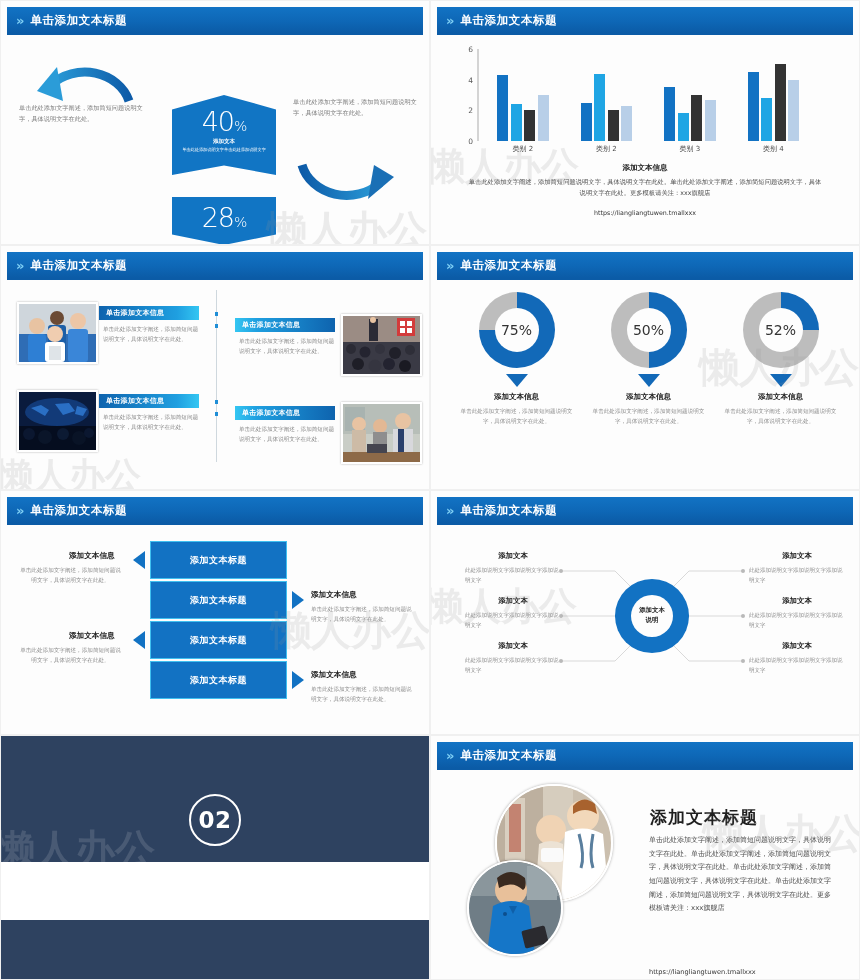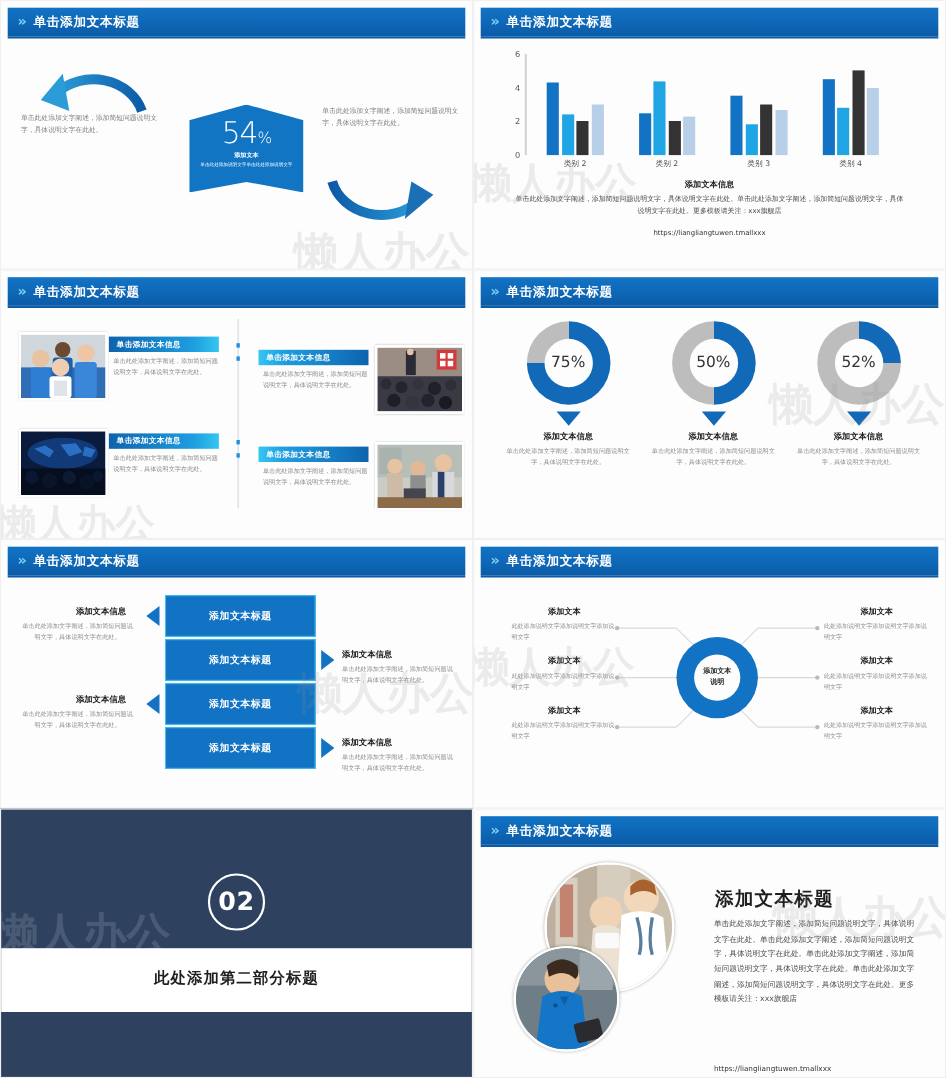--- a/index.html
+++ b/index.html
@@ -185,25 +185,28 @@
               <stop offset="1" stop-color="#2b9cd8"></stop>
           </linearGradient>
         </defs>
         <path d="M100,50 A46,40 0 0 0 22,34" fill="none" stroke="url(#g1)" stroke-width="9"></path>
         <polygon points="28,16 8,40 34,50" fill="#2b9cd8"></polygon>
       </svg>
 
       <div class="s1-txt" style="left:12px;top:66px;">单击此处添加文字阐述，添加简短问题说明文字，具体说明文字在此处。</div>
 
       <div class="hexbox hex-top">
-        <div class="hex-num" style="padding-top:13px;"><span style="font-size:27px">54</span><span>%</span></div>
+        <div class="hex-num" style="padding-top:13px;"><span style="font-size:27px">40</span><span>%</span></div>
         <div class="hex-lbl">添加文本</div>
         <div class="hex-sub">单击此处添加说明文字单击此处添加说明文字</div>
       </div>
 
+      <div class="hexbox hex-bot">
+        <div class="hex-num" style="padding-top:7px;"><span style="font-size:27px">28</span><span>%</span></div>
+      </div>
 
       <div class="s1-txt" style="left:286px;top:60px;">单击此处添加文字阐述，添加简短问题说明文字，具体说明文字在此处。</div>
 
       <svg class="curve" style="left:285px;top:126px;" width="112" height="54">
         <defs>
           <linearGradient id="g2" x1="0" y1="0" x2="1" y2="0">
             <stop offset="0" stop-color="#0d5ba8"></stop>
               <stop offset="1" stop-color="#2b9cd8"></stop>
           </linearGradient>
         </defs>
@@ -522,21 +525,20 @@
 
       <div class="wm" style="left:-12px;top:54px;font-size:38px;">懒人办公</div>
     </div>
   </div>
 
   <div class="slide div-slide">
     <div class="div-white"></div>
     <div class="div-circle">
       <span class="div-num">02</span>
     </div>
-    <div class="div-title">此处添加第二部分标题</div>
     <div class="wm" style="left:-6px;top:86px;font-size:40px;color:rgba(255,255,255,.13);">懒人办公</div>
   </div>
 
   <div class="slide">
     <div class="hdr">
       <span class="chev">»</span>
       <span class="hdr-title">单击添加文本标题</span>
     </div>
     <div class="hdr-rule"></div>
     <div class="body">

